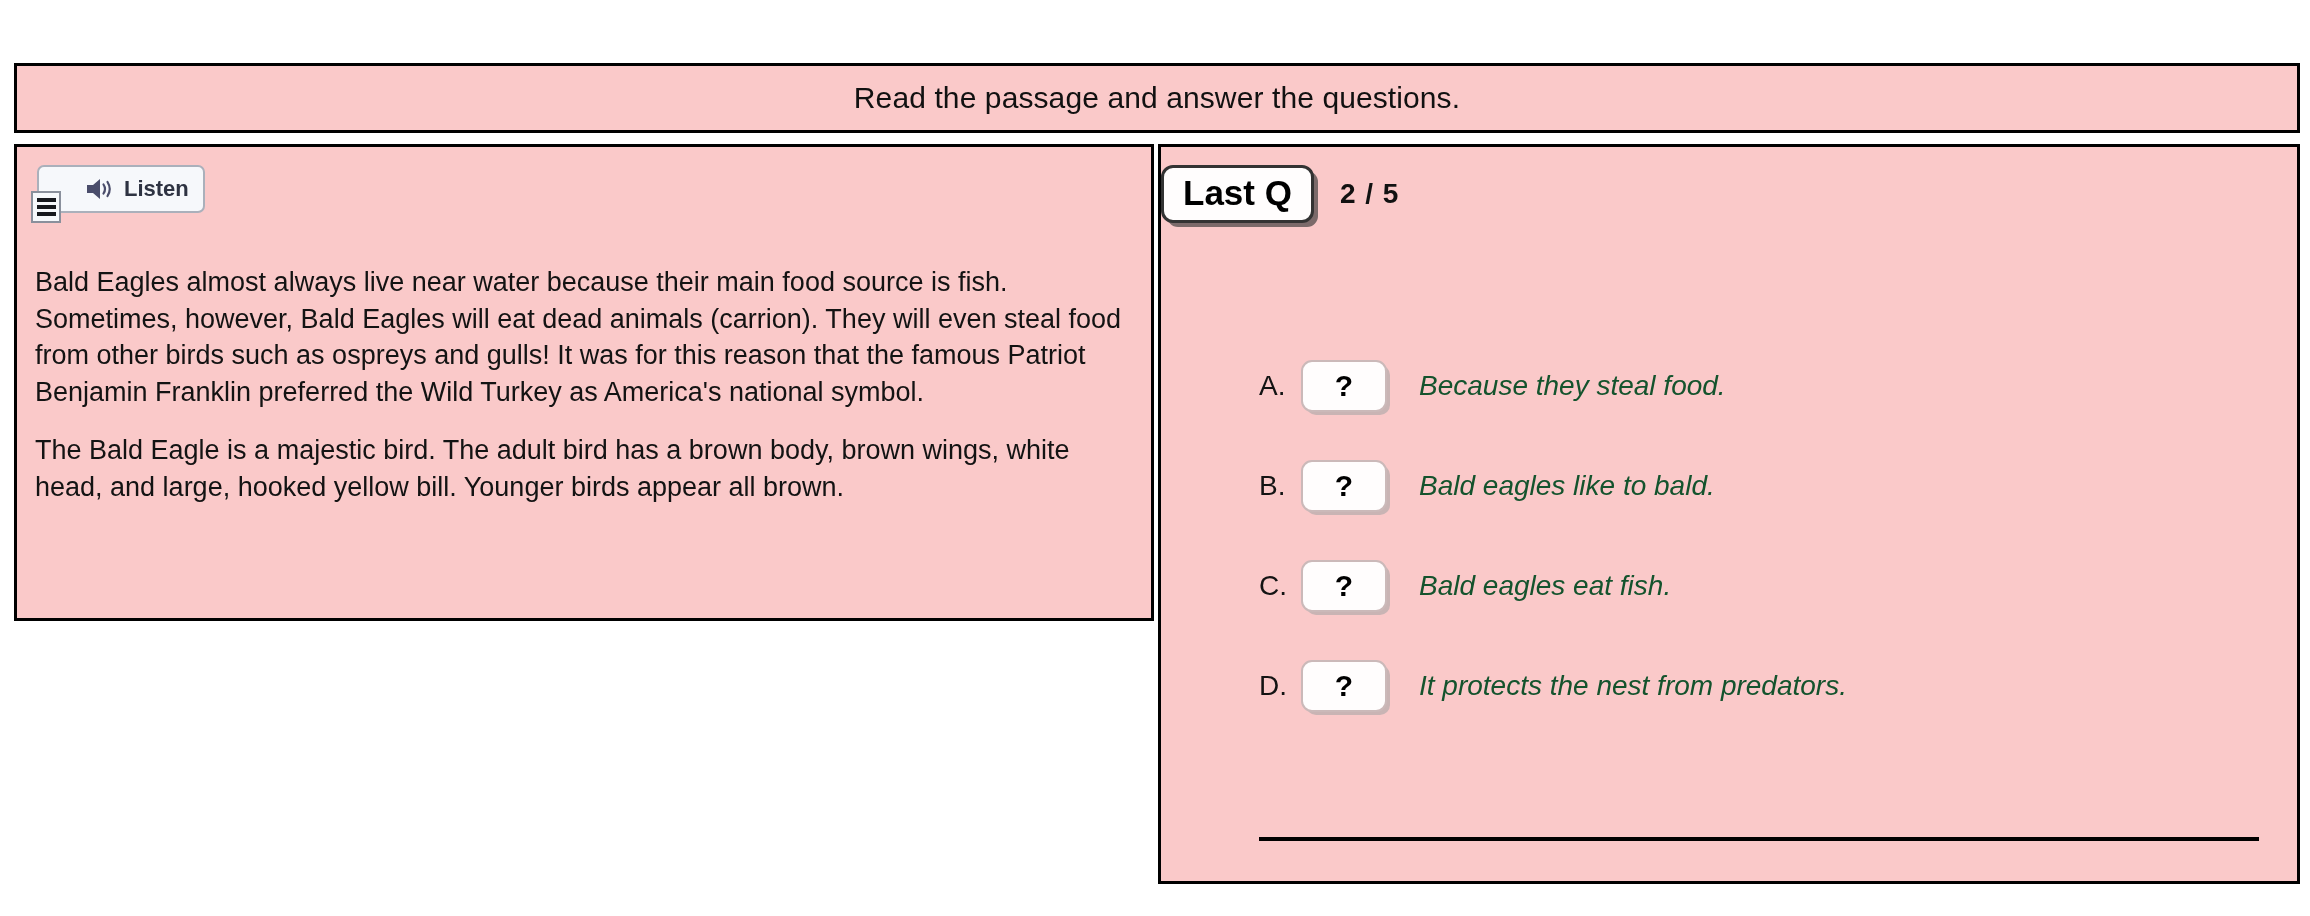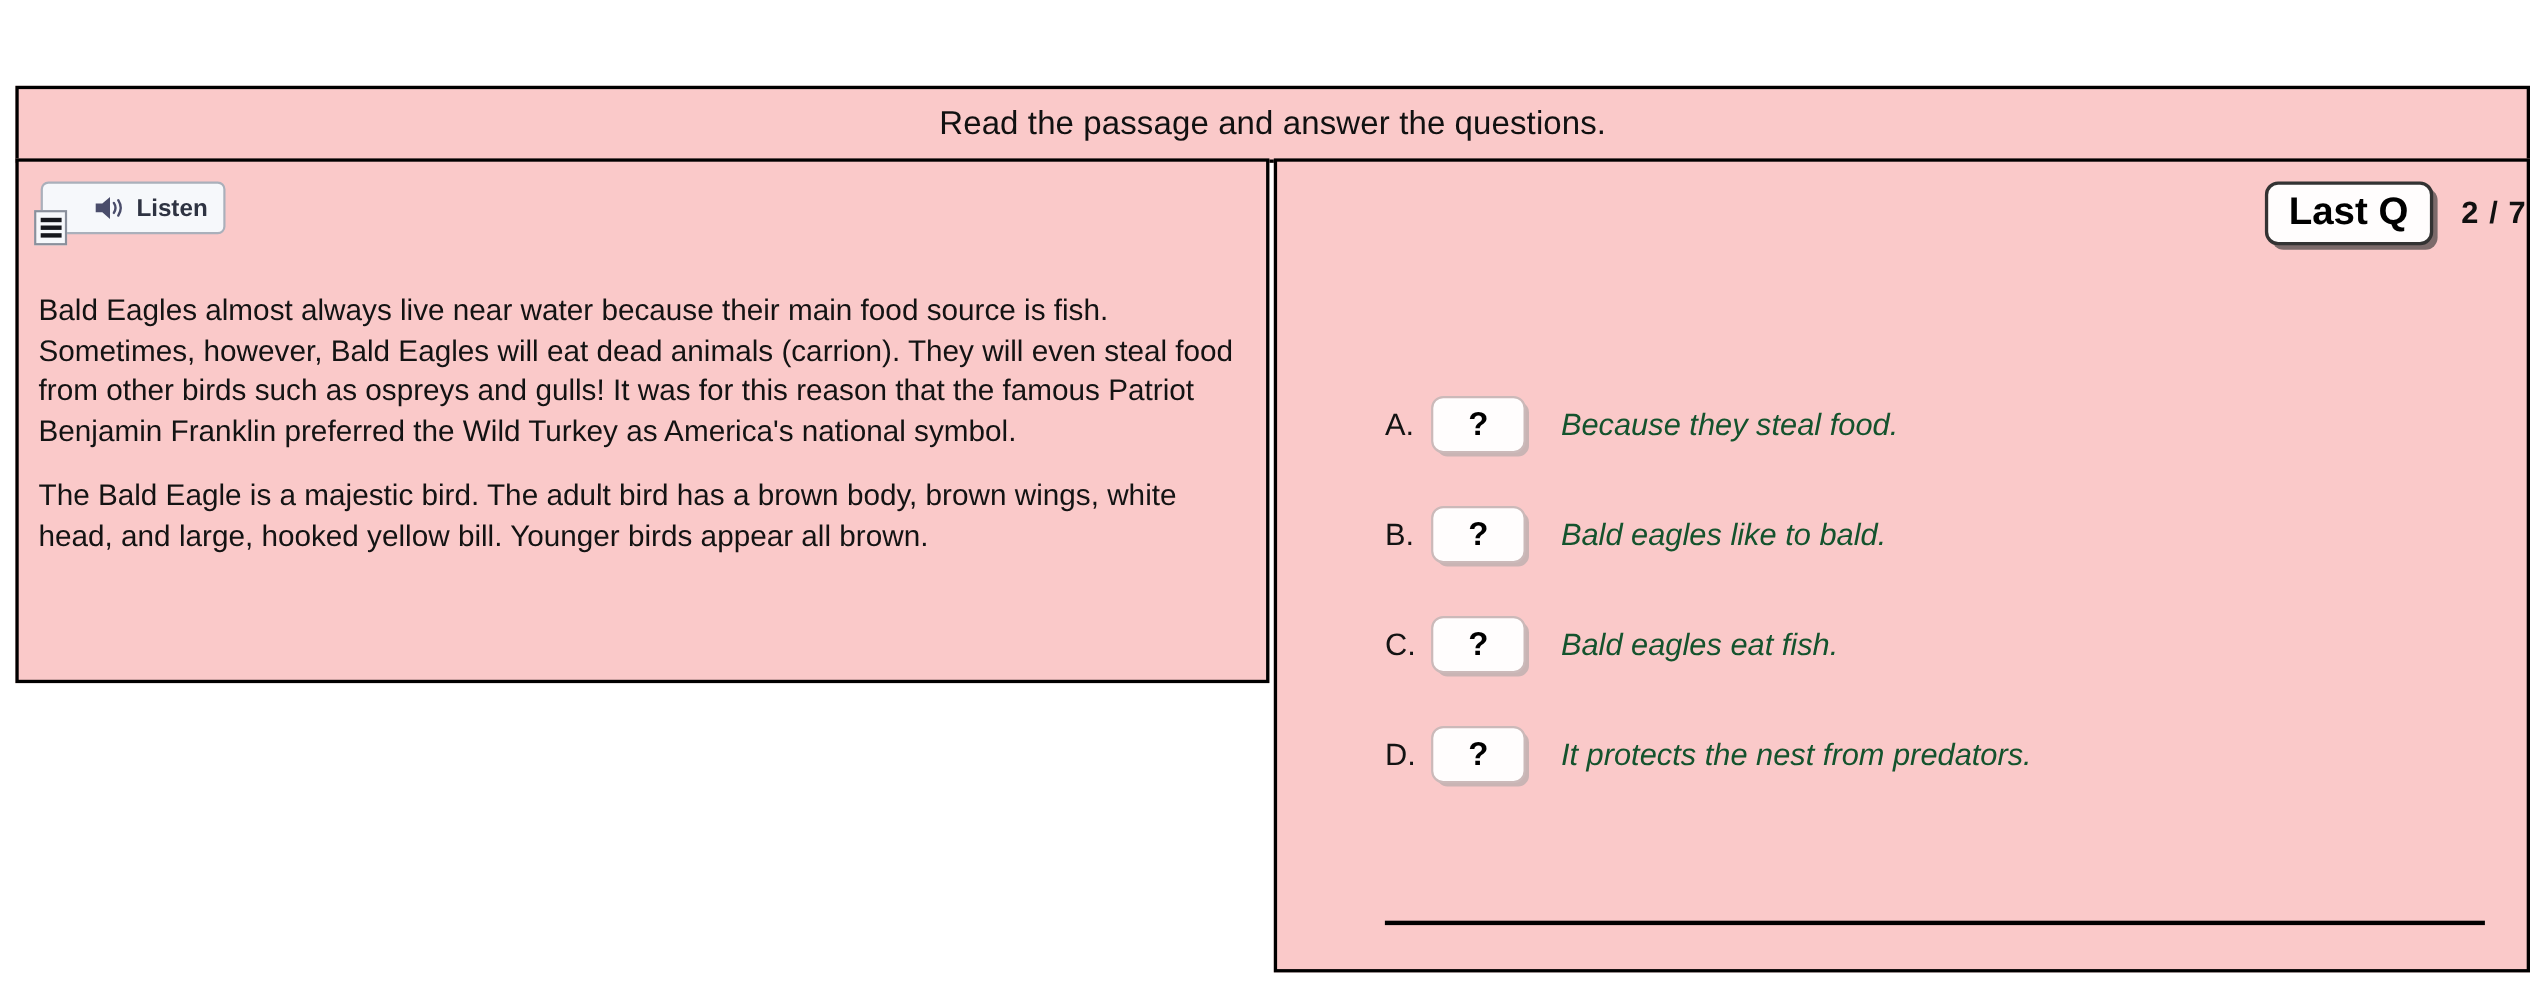--- a/index.html
+++ b/index.html
@@ -12,21 +12,21 @@
     height: 916px;
     font-family: "Liberation Sans", sans-serif;
     position: relative;
     overflow: hidden;
   }
 
   
   #header-bar {
     position: absolute;
     left: 14px;
-    top: 78px;
+    top: 63px;
     width: 2286px;
     height: 70px;
     background: #fac9c9;
     border: 3px solid #000000;
     box-sizing: border-box;
     display: flex;
     align-items: center;
     justify-content: center;
   }
   #header-title {
@@ -125,21 +125,21 @@
   .passage-para:last-child { margin-bottom: 0; }
 
   
   #question-nav {
     position: absolute;
     left: 0;
     top: 18px;
     width: 100%;
     display: flex;
     align-items: center;
-    justify-content: flex-end;
+    justify-content: flex-start;
     gap: 26px;
   }
   .nav-btn {
     background: #fffdfd;
     border: 3px solid #333333;
     border-radius: 12px;
     box-shadow: 5px 5px 0 -1px #7b6a6a;
     padding: 5px 19px 8px 19px;
     font-size: 35px;
     font-weight: bold;
@@ -263,21 +263,21 @@
     <p class="passage-para">Bald Eagles almost always live near water because their main food source is fish. Sometimes, however, Bald Eagles will eat dead animals (carrion). They will even steal food from other birds such as ospreys and gulls! It was for this reason that the famous Patriot Benjamin Franklin preferred the Wild Turkey as America's national symbol.</p>
     <p class="passage-para">The Bald Eagle is a majestic bird. The adult bird has a brown body, brown wings, white head, and large, hooked yellow bill. Younger birds appear all brown.</p>
   </div>
 
 </div>
 
 <div id="question-panel">
 
   <div id="question-nav">
     <button class="nav-btn">Last Q</button>
-    <span id="question-counter">2 / 7</span>
+    <span id="question-counter">2 / 5</span>
   </div>
 
 
   <div id="options-list">
 
     <div class="option-row">
       <span class="option-letter">A.</span>
       <button class="option-mark-button">?</button>
       <span class="option-text">Because they steal food.</span>
     </div>

